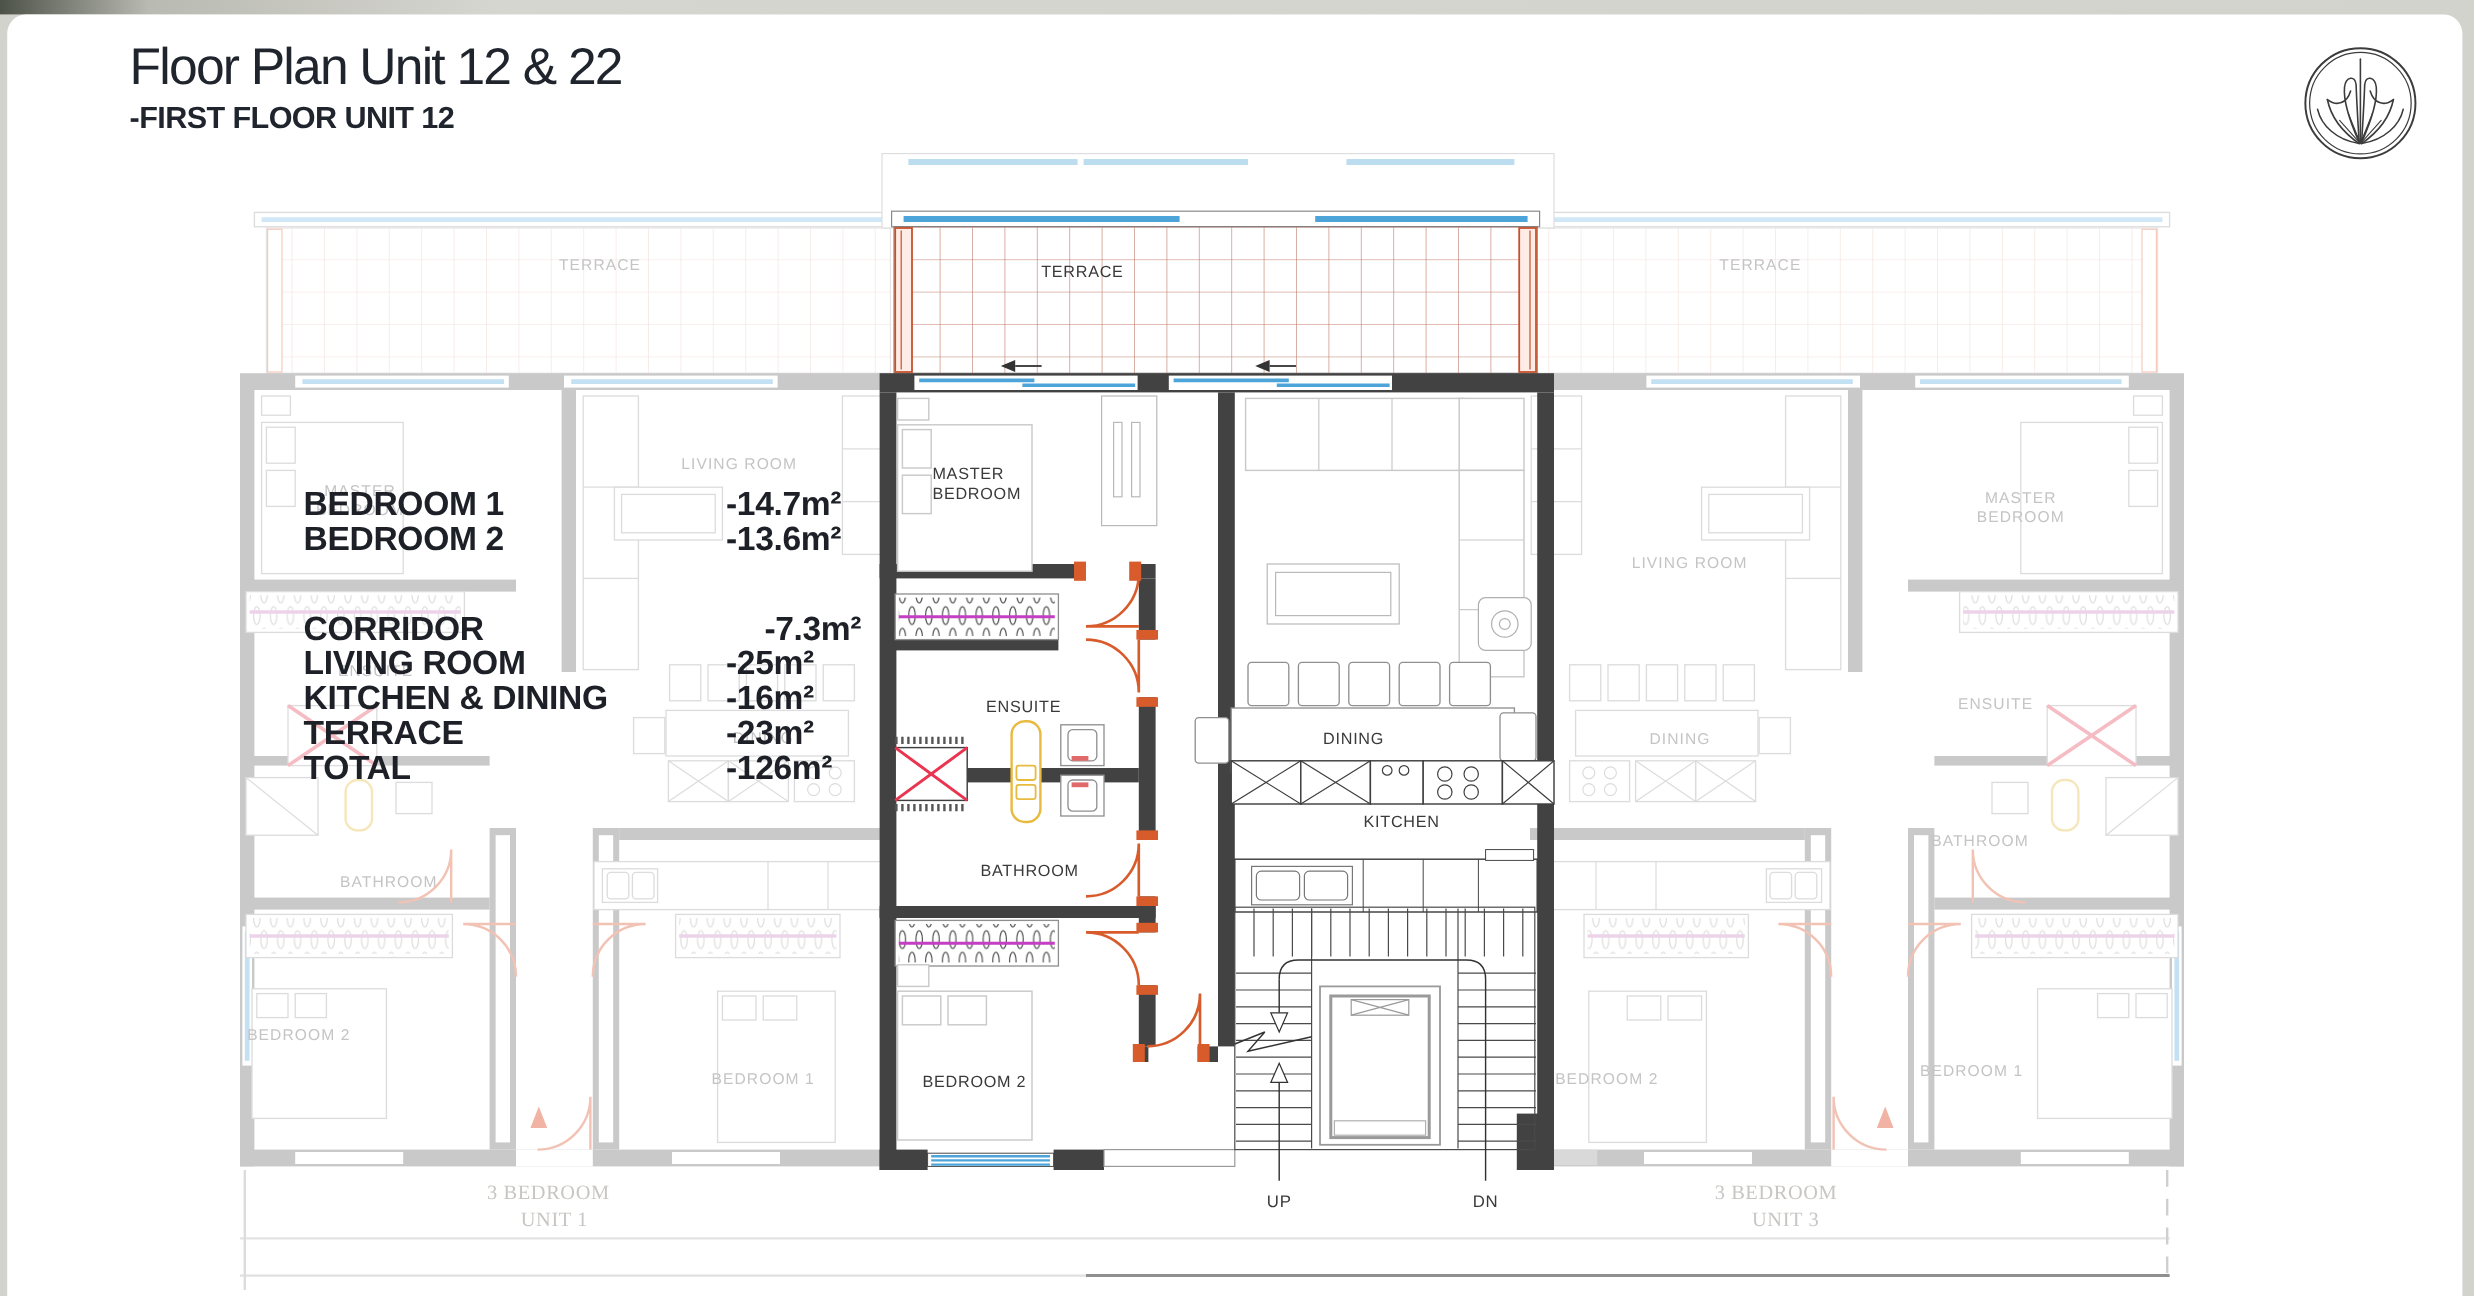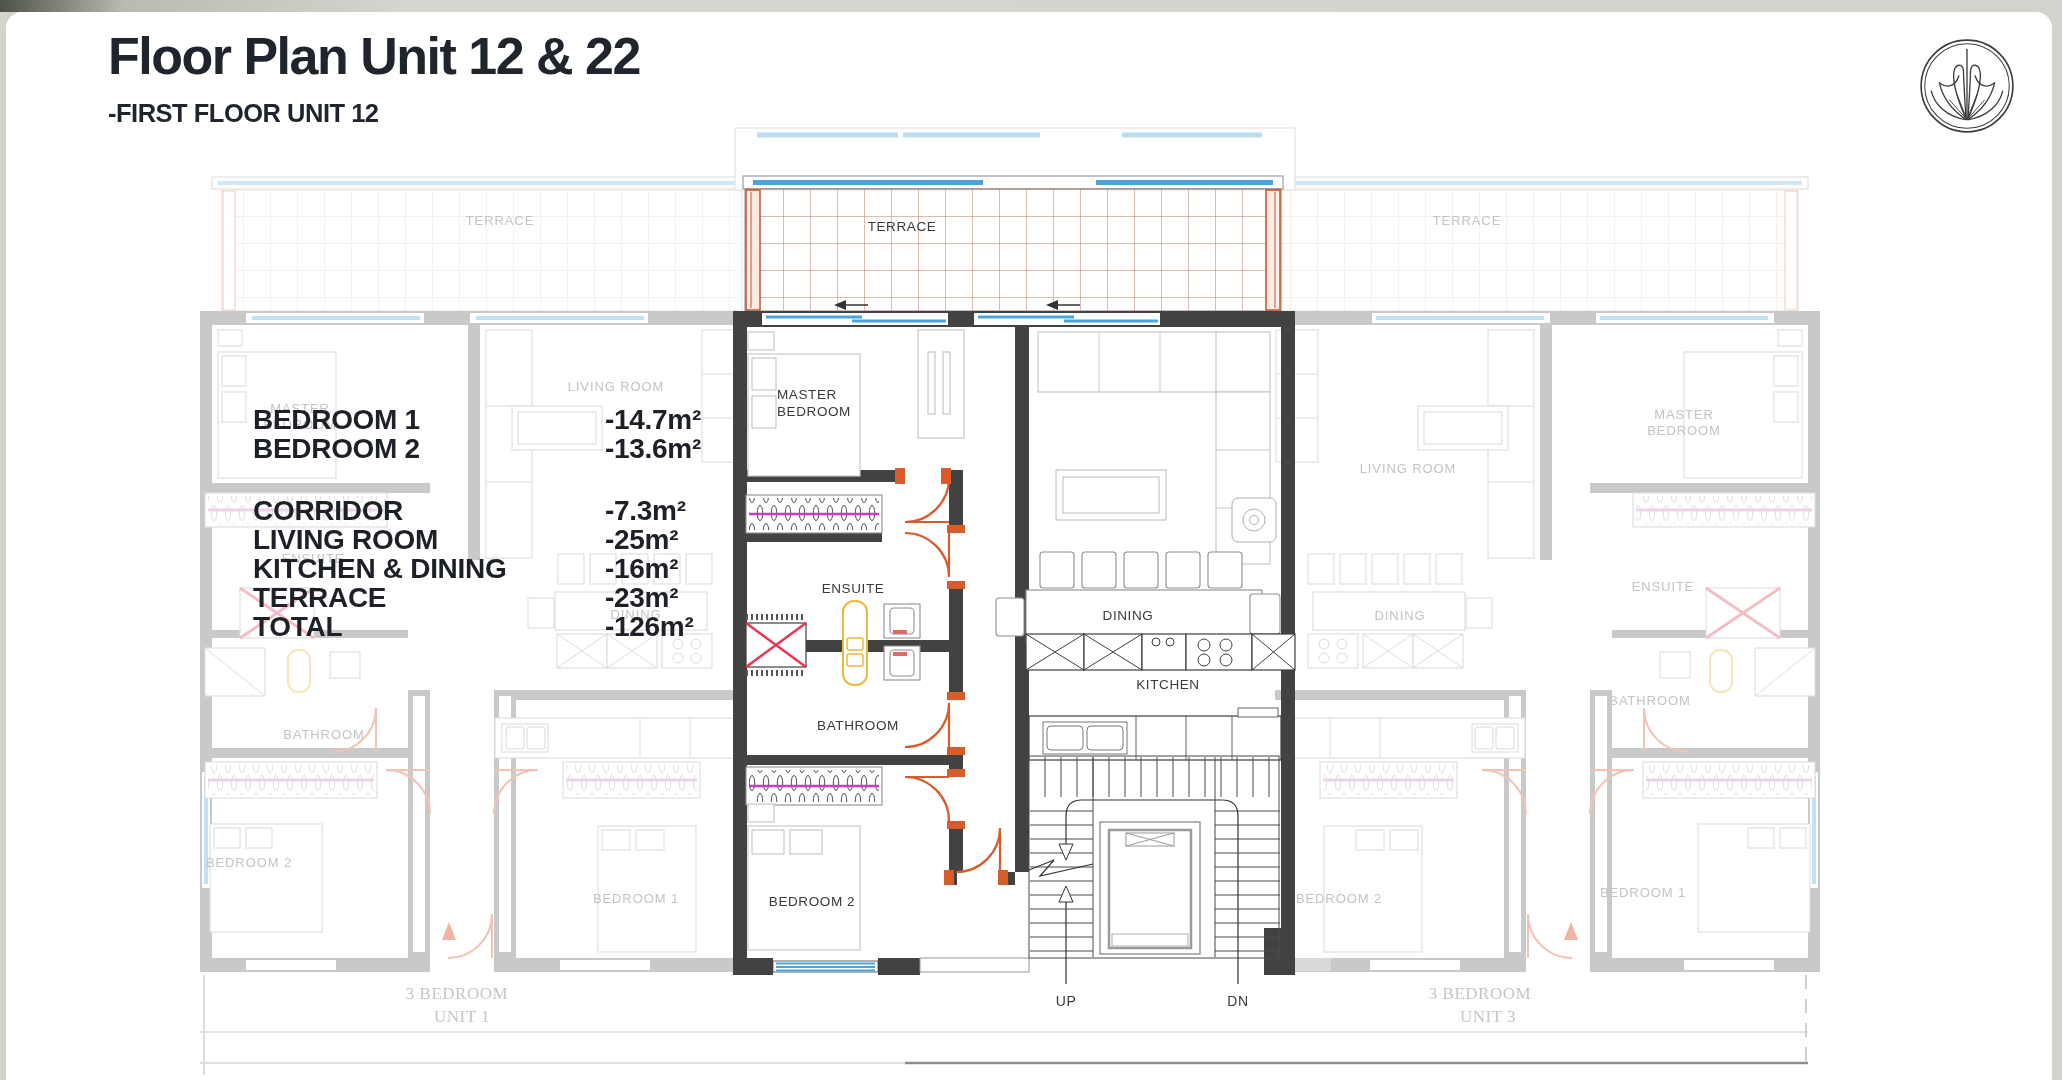--- a/index.html
+++ b/index.html
@@ -7,27 +7,27 @@
     width:2062px;height:1080px;position:relative;overflow:hidden;
     background:#d3d3cd;
     font-family:"Liberation Sans", sans-serif;
   }
   .topbar{position:absolute;left:0;top:0;width:2062px;height:12px;
     background:linear-gradient(90deg,#4d5248 0%,#b9bab2 6%,#d6d6d0 20%,#d3d3cd 100%);}
   .card{position:absolute;left:6px;top:12px;right:10px;bottom:0;
     background:#ffffff;border-radius:16px 16px 0 0;}
   .plan-svg{position:absolute;left:0;top:0;width:2062px;height:1080px;z-index:1;}
   .header{position:absolute;left:108px;top:26px;z-index:3;color:#1f242d;}
-  .title{font-size:52px;font-weight:bold;letter-spacing:-1.5px;line-height:60px;white-space:nowrap;}
-  .sub{font-size:25.5px;font-weight:bold;letter-spacing:-0.5px;line-height:27.5px;white-space:nowrap;margin-top:14px;}
+  .title{font-size:43px;font-weight:normal;letter-spacing:-1.5px;line-height:60px;white-space:nowrap;}
+  .sub{font-size:25.5px;font-weight:bold;letter-spacing:-0.5px;line-height:27.5px;white-space:nowrap;}
   .logo{position:absolute;left:1916px;top:33px;width:102px;height:106px;z-index:3;}
   .areas{position:absolute;left:253px;top:404px;z-index:3;color:#1d2027;font-weight:bold;}
   .arow{display:flex;align-items:baseline;height:29px;font-size:28px;letter-spacing:-0.3px;white-space:nowrap;}
   .arow .albl{width:352px;}
-  .gap-lg{margin-top:33px;}
+  .gap-lg{margin-top:46px;gap:32px;}
   .gap-md{}
   
   .wc{fill:#424242;}                                  
   .ws{fill:#c9c9c9;}                                  
   .fc{fill:#ffffff;stroke:#c9c9c9;stroke-width:1.2;}  
   .fm{fill:#ffffff;stroke:#8f8f8f;stroke-width:1.1;}  
   .fd{fill:#ffffff;stroke:#3f3f3f;stroke-width:1.2;}  
   .fs{fill:#ffffff;stroke:#dcdcdc;stroke-width:1.1;}
   .lc{font-size:13.5px;fill:#3a3a3a;letter-spacing:0.6px;font-family:"Liberation Sans",sans-serif;}
   .lsd{font-size:13px;fill:#c4c4c4;letter-spacing:0.9px;font-family:"Liberation Sans",sans-serif;}

